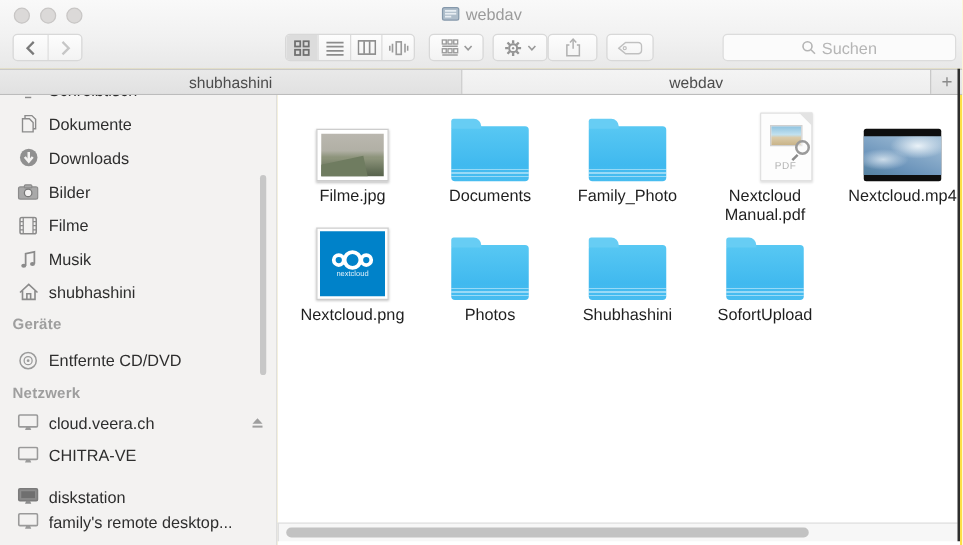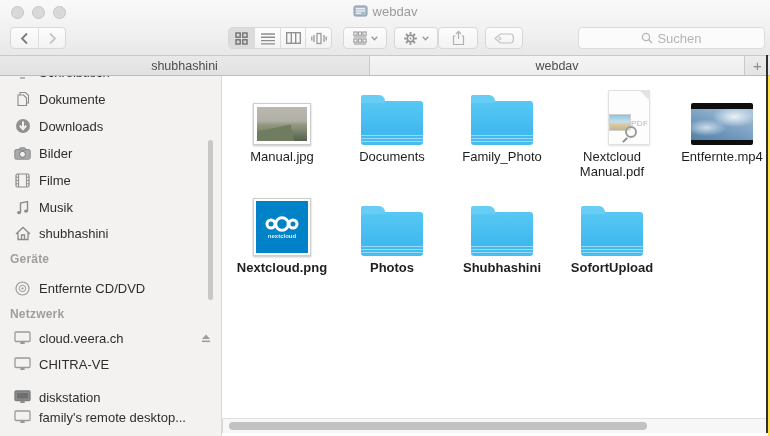--- a/index.html
+++ b/index.html
@@ -42,21 +42,21 @@
   .sicon { width:17px; display:flex; justify-content:center; flex:none; }
   .shead { position:absolute; left:10px; height:16px; font-size:12px; font-weight:bold; color:#9e9e9e; letter-spacing:.2px; }
   .eject { margin-left:auto; display:flex; }
   .sb-scroll { position:absolute; left:208px; top:64px; width:5px; height:160px; border-radius:3px; background:#c7c7c7; }
 
   .content { position:absolute; left:222px; top:76px; width:546px; height:360px; background:#fff; }
   .rightedge { position:absolute; right:2px; top:55px; width:2px; height:378px; background:#2e2e2e; }
 
   .frow { position:absolute; left:5px; display:flex; }
   .frow1 { top:9px; }
-  .frow2 { top:120px;font-weight:bold; }
+  .frow2 { top:104px; }
   .cell { width:110px; display:flex; flex-direction:column; align-items:center; }
   .icon-area { height:60px; display:flex; align-items:flex-end; justify-content:center; }
   .fname { margin-top:4px; font-size:13px; line-height:15px; color:#1f1f1f; text-align:center; max-width:96px; }
 
   
   .folder { position:relative; width:62px; height:44px; border-radius:3px; background:linear-gradient(180deg,#58c8f3 0%,#40b9ef 70%,#48bdf0 100%); }
   .folder::before { content:""; position:absolute; top:-6px; left:0; width:24px; height:8px; border-radius:2px 6px 0 0; background:#67cdf4; }
   .folder::after { content:""; position:absolute; left:0; right:0; bottom:1px; height:9px; border-radius:0 0 3px 3px; background:repeating-linear-gradient(180deg,rgba(255,255,255,.45) 0 1px,rgba(255,255,255,0) 1px 3px); }
 
   
@@ -65,21 +65,21 @@
   .coast::after { content:""; position:absolute; left:-8px; bottom:-6px; width:44px; height:18px; background:#6f7c60; transform:rotate(-12deg); }
 
   
   .video { width:62px; height:42px; background:#0e0e0e; border-radius:2px; display:flex; align-items:center; justify-content:center; }
   .video-inner { width:62px; height:31px; background:
       radial-gradient(ellipse 60% 55% at 70% 25%, #eaf2f8 0%, rgba(234,242,248,0) 60%),
       radial-gradient(ellipse 55% 45% at 25% 60%, #ccdce9 0%, rgba(204,220,233,0) 60%),
       linear-gradient(200deg,#a9c4da 0%,#6a93ba 70%,#55819f 100%); }
 
   
-  .pdf { position:relative; width:42px; height:55px; background:#fdfdfd; border:1px solid #e1e1e1; border-radius:1px; box-shadow:0 1px 2px rgba(0,0,0,.12); display:flex; flex-direction:row; align-items:center;margin-left:33px; }
+  .pdf { position:relative; width:42px; height:55px; background:#fdfdfd; border:1px solid #e1e1e1; border-radius:1px; box-shadow:0 1px 2px rgba(0,0,0,.12); display:flex; flex-direction:column; align-items:center;margin-left:33px; }
   .pdf-fold { position:absolute; top:-1px; right:-1px; width:0; height:0; border-style:solid; border-width:0 11px 11px 0; border-color:#f6f6f6 #e3e3e3 transparent transparent; }
   .pdf-img { margin-top:9px; width:26px; height:17px; border:1px solid #cfcfcf; position:relative; background:linear-gradient(180deg,#8fc3e0 0%,#c2e1ef 45%,#dbcba9 60%,#c9b489 100%); }
   .pdf-mag { position:absolute; right:-7px; bottom:-8px; width:12px; height:12px; border:2px solid #9a9a9a; border-radius:50%; background:rgba(250,250,250,.55); }
   .pdf-mag::after { content:""; position:absolute; width:2px; height:6px; background:#8a8a8a; left:-3px; top:9px; transform:rotate(45deg); }
   .pdf-text { margin-top:11px; font-size:8px; color:#b3b3b3; letter-spacing:.5px; }
 
   
   .ncframe { background:#fff; border:1px solid #cdcdcd; box-shadow:0 1px 2px rgba(0,0,0,.25); padding:2px; }
   .ncx { width:52px; height:52px; background:#0082c9; display:flex; flex-direction:column; align-items:center; justify-content:center; }
   .nc-text { color:#dff0fa; font-size:6px; line-height:7px; }
@@ -398,21 +398,21 @@
   <div class="content">
 
     <div class="frow frow1">
 
       <div class="cell">
         <div class="icon-area">
           <div class="pframe">
               <div class="coast"></div>
             </div>
         </div>
-        <div class="fname">Manual.jpg</div>
+        <div class="fname">Filme.jpg</div>
       </div>
 
       <div class="cell">
         <div class="icon-area">
             <div class="folder"></div>
           </div>
         <div class="fname">Documents</div>
       </div>
 
       <div class="cell">
@@ -434,21 +434,21 @@
         </div>
         <div class="fname">Nextcloud Manual.pdf</div>
       </div>
 
       <div class="cell">
         <div class="icon-area">
           <div class="video">
               <div class="video-inner"></div>
             </div>
         </div>
-        <div class="fname">Entfernte.mp4</div>
+        <div class="fname">Nextcloud.mp4</div>
       </div>
     </div>
 
     <div class="frow frow2">
 
       <div class="cell">
         <div class="icon-area">
           <div class="ncframe">
             <div class="ncx">
               <svg width="36" height="18" viewBox="0 0 36 18">

